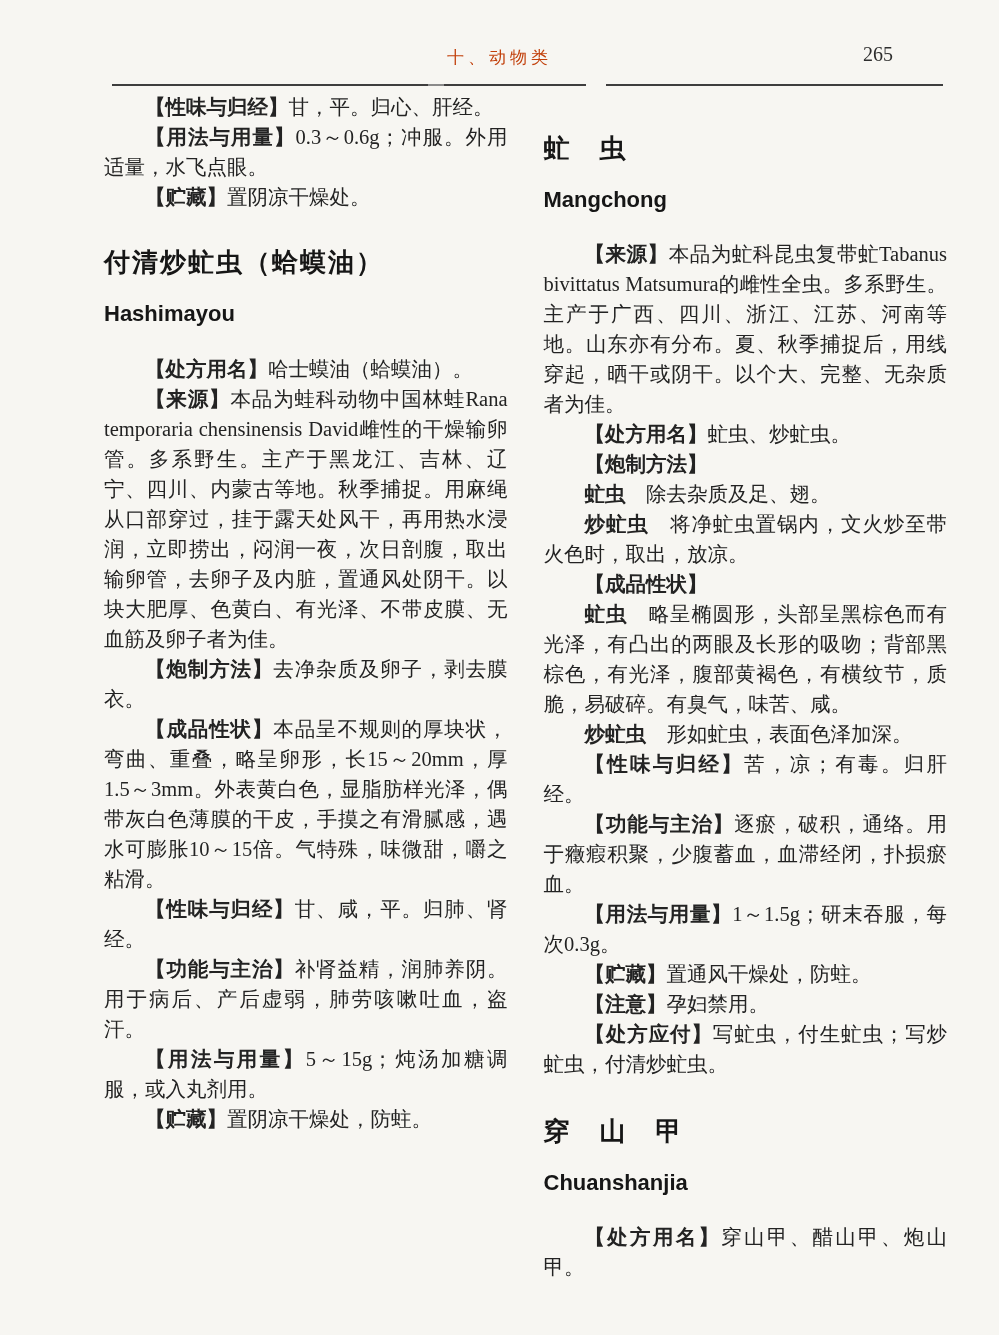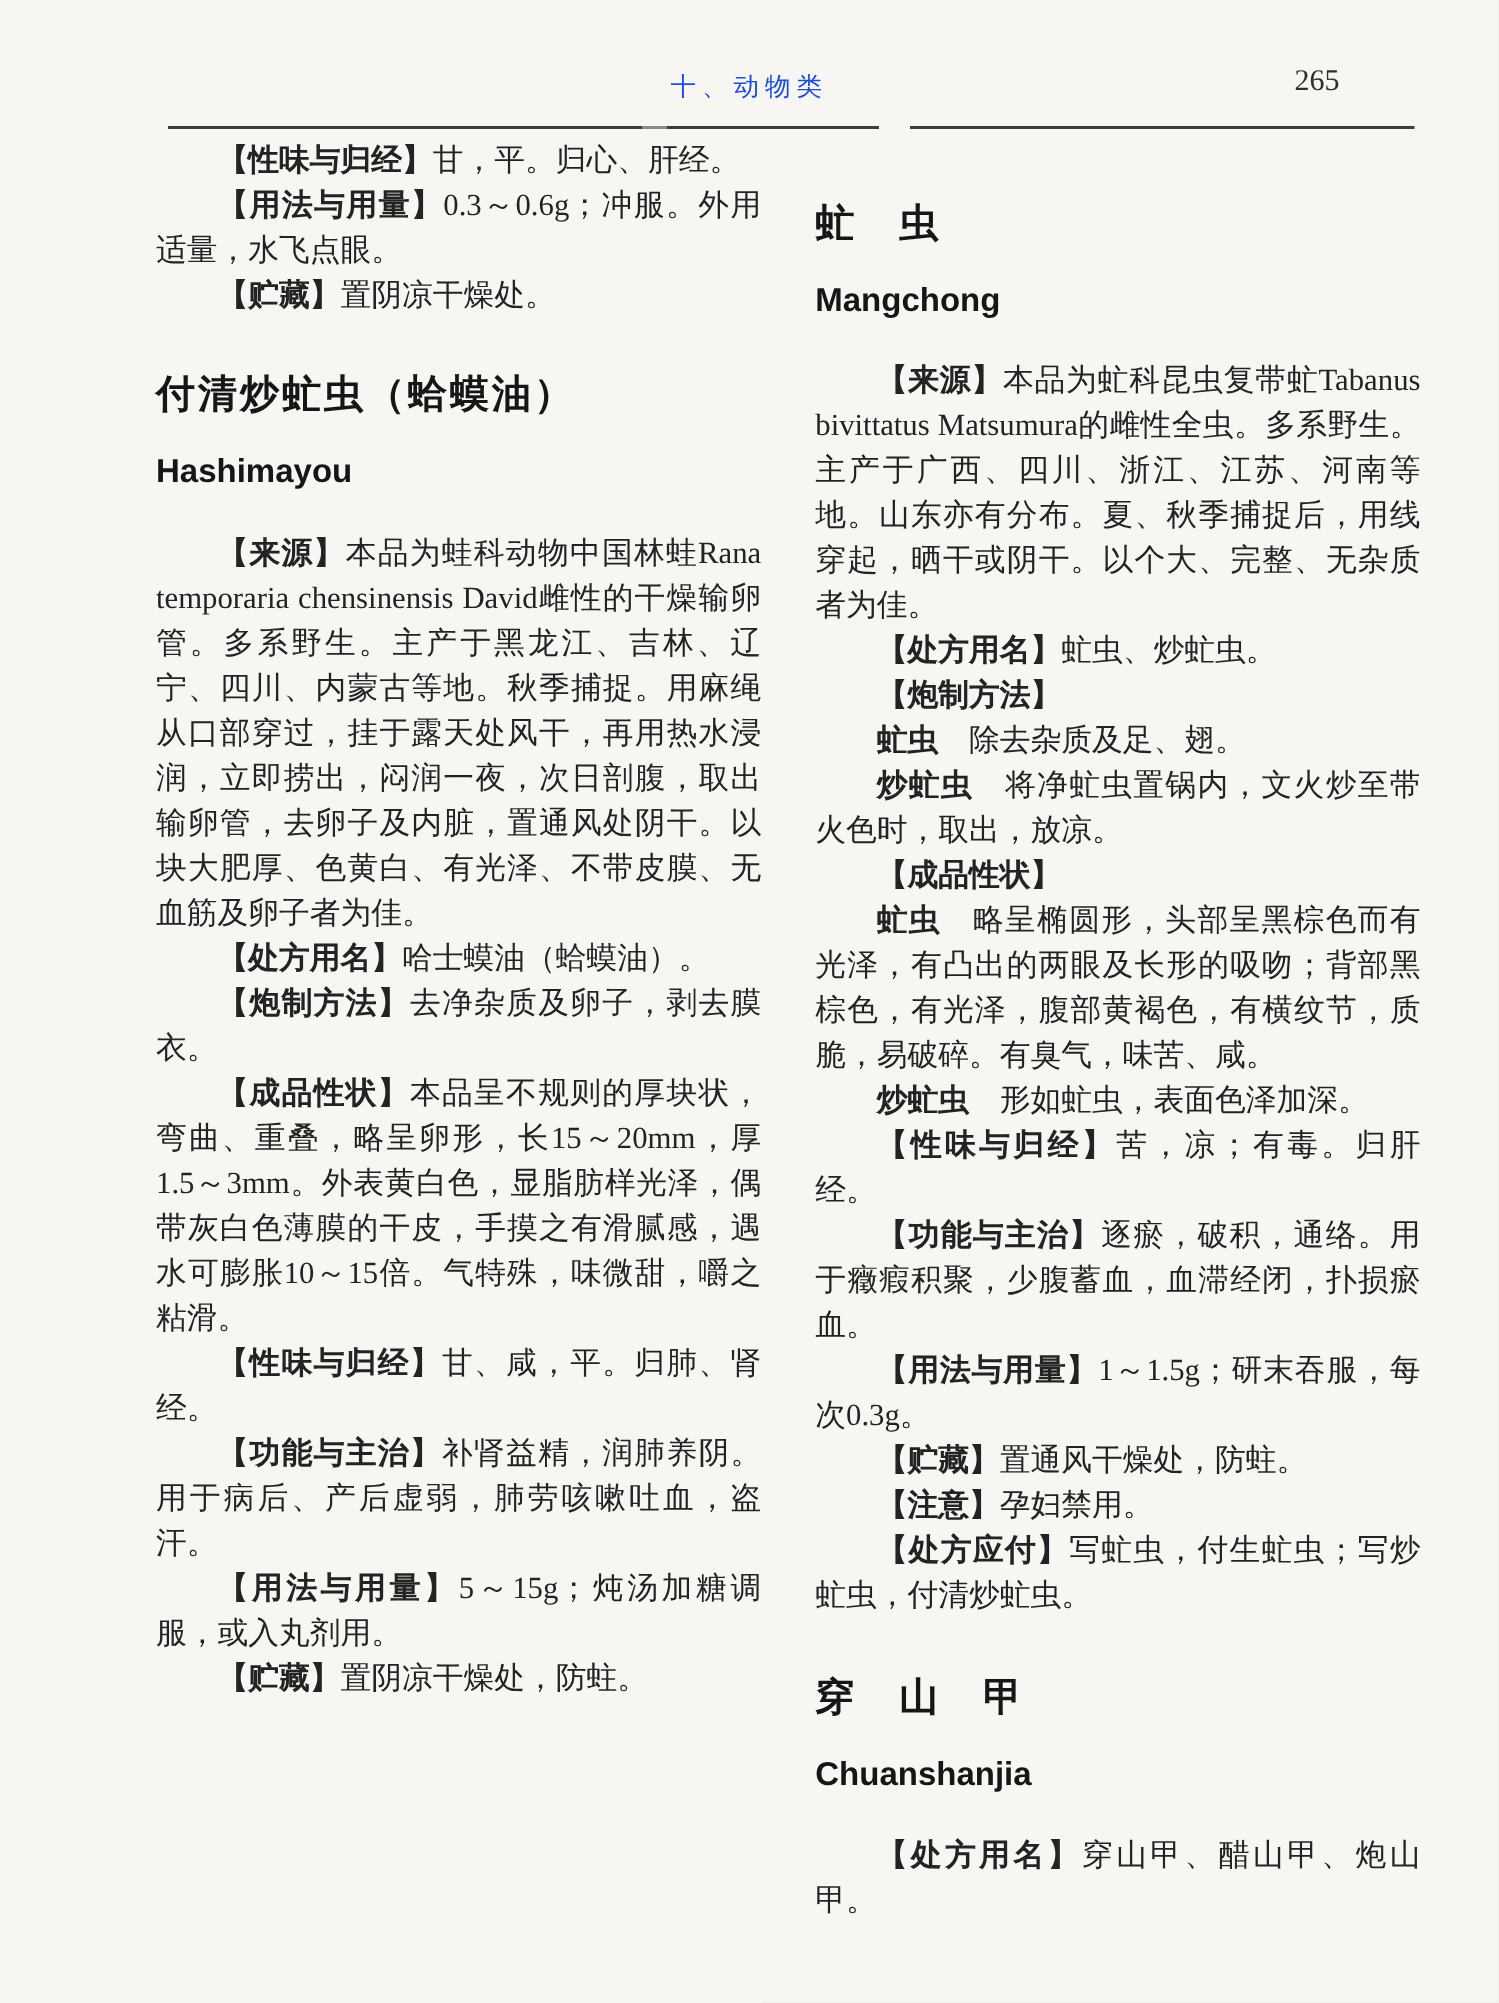--- a/index.html
+++ b/index.html
@@ -9,21 +9,21 @@
     height: 1335px;
     margin: 0 auto;
     background: #f7f6f2;
     overflow: hidden;
     font-family: "Liberation Serif", "DejaVu Serif", serif;
     color: #232323;
   }
   .page-header { position: absolute; top: 46px; left: 0; width: 100%; height: 30px; }
   .section-title {
     position: absolute; left: 0; right: 0; text-align: center;
-    font-size: 17px; letter-spacing: 4px; color: #1d4ed8;
+    font-size: 17px; letter-spacing: 4px; color: #c2410c;
   }
   .page-number {
     position: absolute; right: 106px; top: -3px;
     font-size: 20px; color: #2e2e2e; margin-left: 24px;
   }
   .header-rule {
     position: absolute; top: 84px; left: 112px; right: 56px; height: 2px;
     background: linear-gradient(90deg,
       #3e3e3e 0 38%, #8a8a8a 38% 40%, #3e3e3e 40% 57%,
       transparent 57% 59.5%, #3e3e3e 59.5% 100%);
@@ -76,22 +76,22 @@
           <p class="para"><b>【用法与用量】</b>0.3～0.6g；冲服。外用适量，水飞点眼。</p>
           <p class="para"><b>【贮藏】</b>置阴凉干燥处。</p>
         </div>
 
       <div class="entry-header hashimayou">
         <div class="entry-title">付清炒虻虫（蛤蟆油）</div>
         <div class="entry-pinyin">Hashimayou</div>
       </div>
 
       <div>
+          <p class="para"><b>【处方用名】</b>哈士蟆油（蛤蟆油）。</p>
           <p class="para"><b>【来源】</b>本品为蛙科动物中国林蛙Rana temporaria chensinensis David雌性的干燥输卵管。多系野生。主产于黑龙江、吉林、辽宁、四川、内蒙古等地。秋季捕捉。用麻绳从口部穿过，挂于露天处风干，再用热水浸润，立即捞出，闷润一夜，次日剖腹，取出输卵管，去卵子及内脏，置通风处阴干。以块大肥厚、色黄白、有光泽、不带皮膜、无血筋及卵子者为佳。</p>
-          <p class="para"><b>【处方用名】</b>哈士蟆油（蛤蟆油）。</p>
           <p class="para"><b>【炮制方法】</b>去净杂质及卵子，剥去膜衣。</p>
           <p class="para"><b>【成品性状】</b>本品呈不规则的厚块状，弯曲、重叠，略呈卵形，长15～20mm，厚1.5～3mm。外表黄白色，显脂肪样光泽，偶带灰白色薄膜的干皮，手摸之有滑腻感，遇水可膨胀10～15倍。气特殊，味微甜，嚼之粘滑。</p>
           <p class="para"><b>【性味与归经】</b>甘、咸，平。归肺、肾经。</p>
           <p class="para"><b>【功能与主治】</b>补肾益精，润肺养阴。用于病后、产后虚弱，肺劳咳嗽吐血，盗汗。</p>
           <p class="para"><b>【用法与用量】</b>5～15g；炖汤加糖调服，或入丸剂用。</p>
           <p class="para"><b>【贮藏】</b>置阴凉干燥处，防蛀。</p>
         </div>
     </div>
 
     <div class="column">

